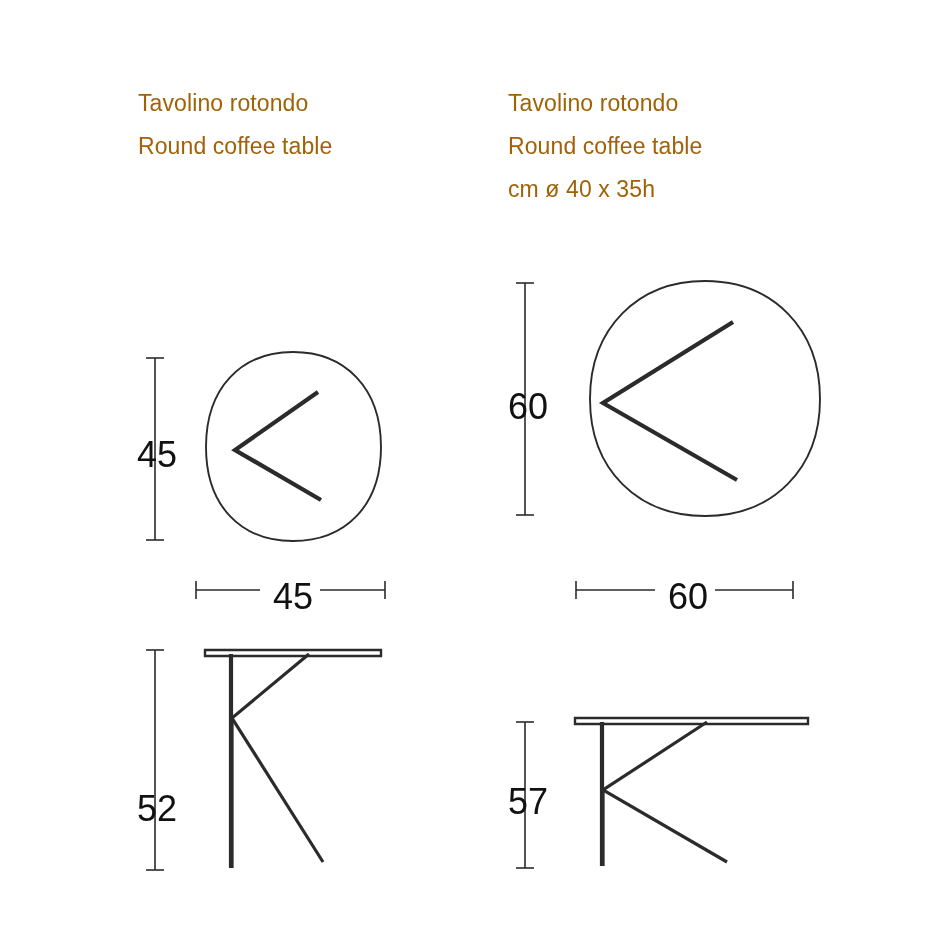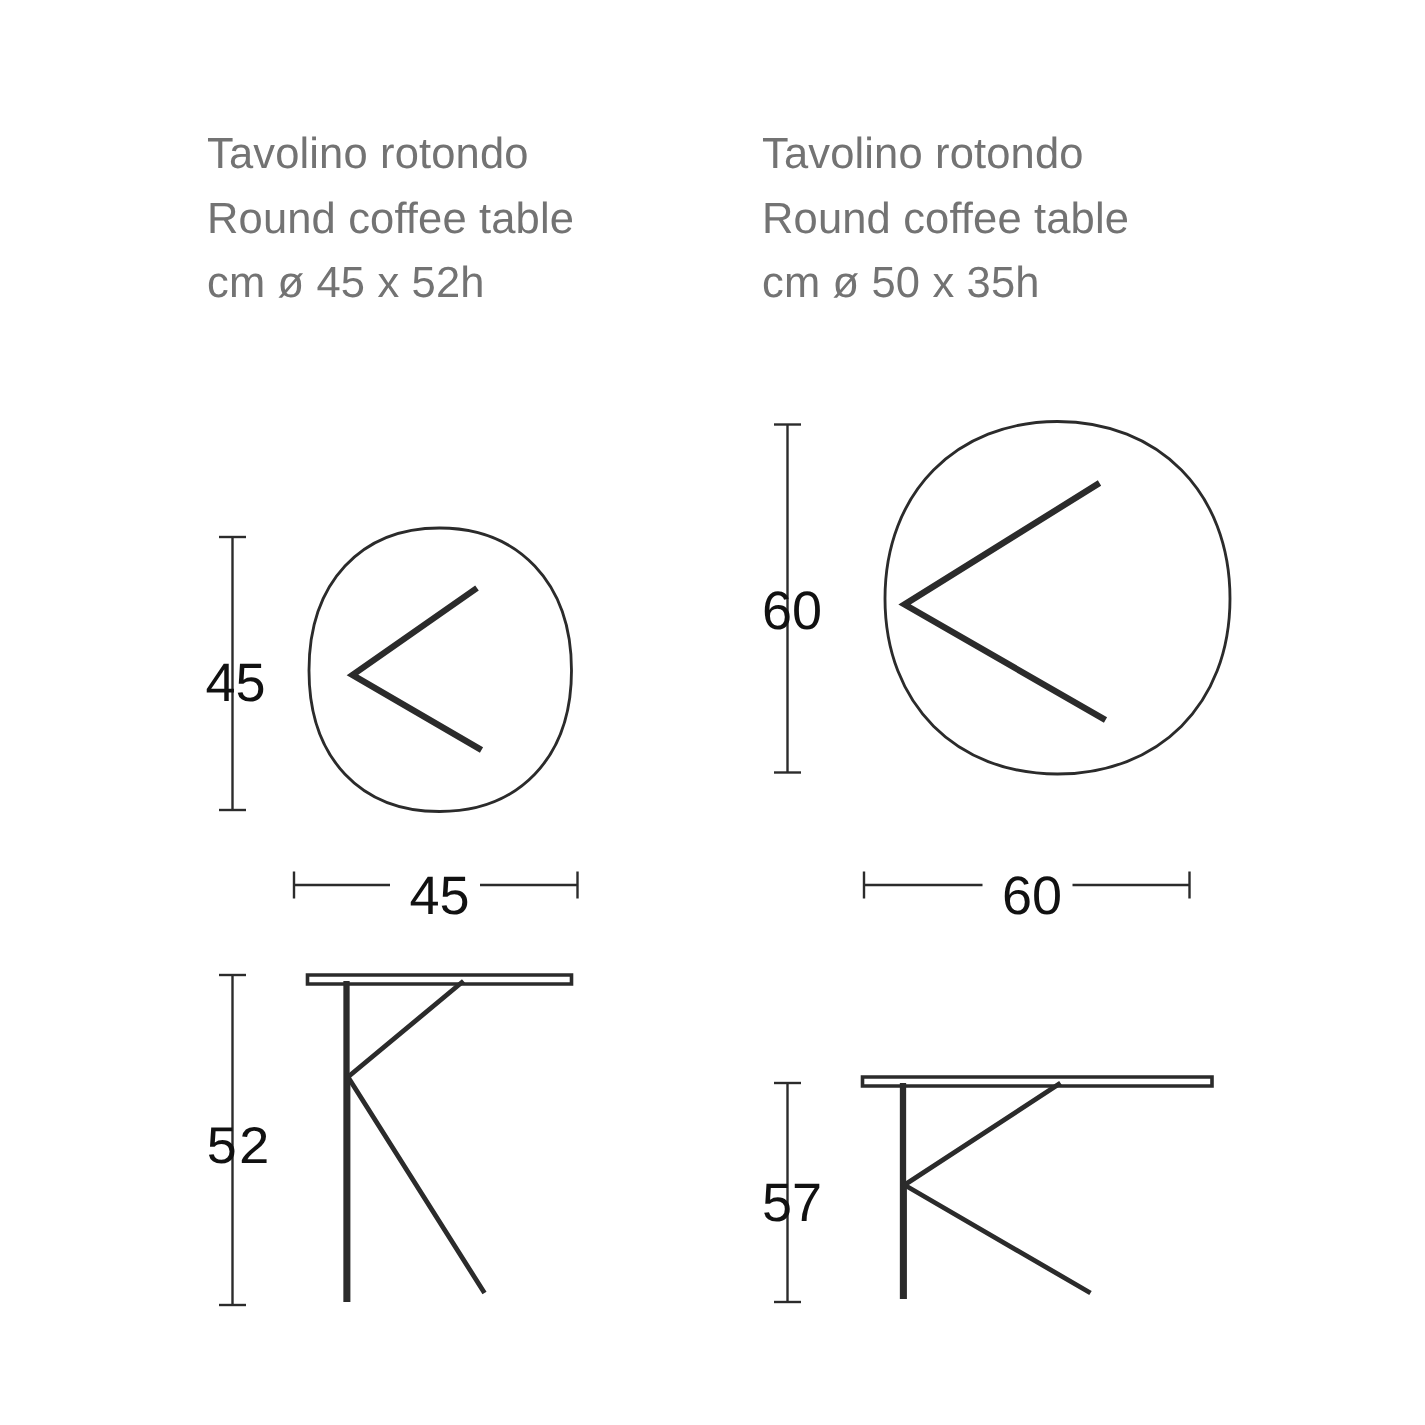--- a/index.html
+++ b/index.html
@@ -22,24 +22,24 @@
   .col {
     position: absolute;
     top: 0;
     height: 950px;
   }
   .col-left { left: 0; width: 470px; }
   .col-right { left: 470px; width: 480px; }
 
   .title-block {
     position: absolute;
-    font-size: 29px;
+    font-size: 23px;
     line-height: 43px;
     letter-spacing: 0.1px;
-    color: #737373;
+    color: #a16207;
     white-space: nowrap;
   }
   .title-block .line { display: block; }
 
   .titles-left { left: 138px; top: 82px; }
 
   .dim-label {
     position: absolute;
     font-size: 36px;
     color: #111111;
@@ -57,21 +57,20 @@
 </head>
 <body>
 
 <div class="sheet">
 
   <div class="col col-left">
 
     <div class="title-block titles-left">
       <span class="line">Tavolino rotondo</span>
       <span class="line">Round coffee table</span>
-      <span class="line">cm ø 45 x 52h</span>
     </div>
 
     <svg width="470" height="950">
 
       <g>
         <line class="thin" x1="155" y1="358" x2="155" y2="540"></line>
         <line class="thin" x1="146" y1="358" x2="164" y2="358"></line>
         <line class="thin" x1="146" y1="540" x2="164" y2="540"></line>
       </g>
 
@@ -102,29 +101,29 @@
       </g>
 
       <path class="top-plate" d="M 205 650 L 381 650 L 381 656 L 205 656 Z"></path>
 
       <line class="leg" x1="231" y1="654" x2="231" y2="868"></line>
 
       <path class="legthin" d="M 309 654 L 232 718 L 323 862"></path>
       <line class="legthin" x1="232" y1="718" x2="232" y2="868"></line>
     </svg>
 
-    <div class="dim-label" style="left:137px; top:745px;font-family:Liberation Mono, monospace;">52</div>
+    <div class="dim-label" style="left:137px; top:788px;">52</div>
   </div>
 
   <div class="col col-right">
 
     <div class="title-block" style="left:38px; top:82px;">
       <span class="line">Tavolino rotondo</span>
       <span class="line">Round coffee table</span>
-      <span class="line">cm ø 50 x 35h</span>
+      <span class="line">cm ø 40 x 35h</span>
     </div>
 
     <svg width="480" height="950">
       <g>
         <line class="thin" x1="55" y1="283" x2="55" y2="515"></line>
         <line class="thin" x1="46" y1="283" x2="64" y2="283"></line>
         <line class="thin" x1="46" y1="515" x2="64" y2="515"></line>
       </g>
       <path class="outline" d="M 235 281
         C 302 281 350 328 350 399

